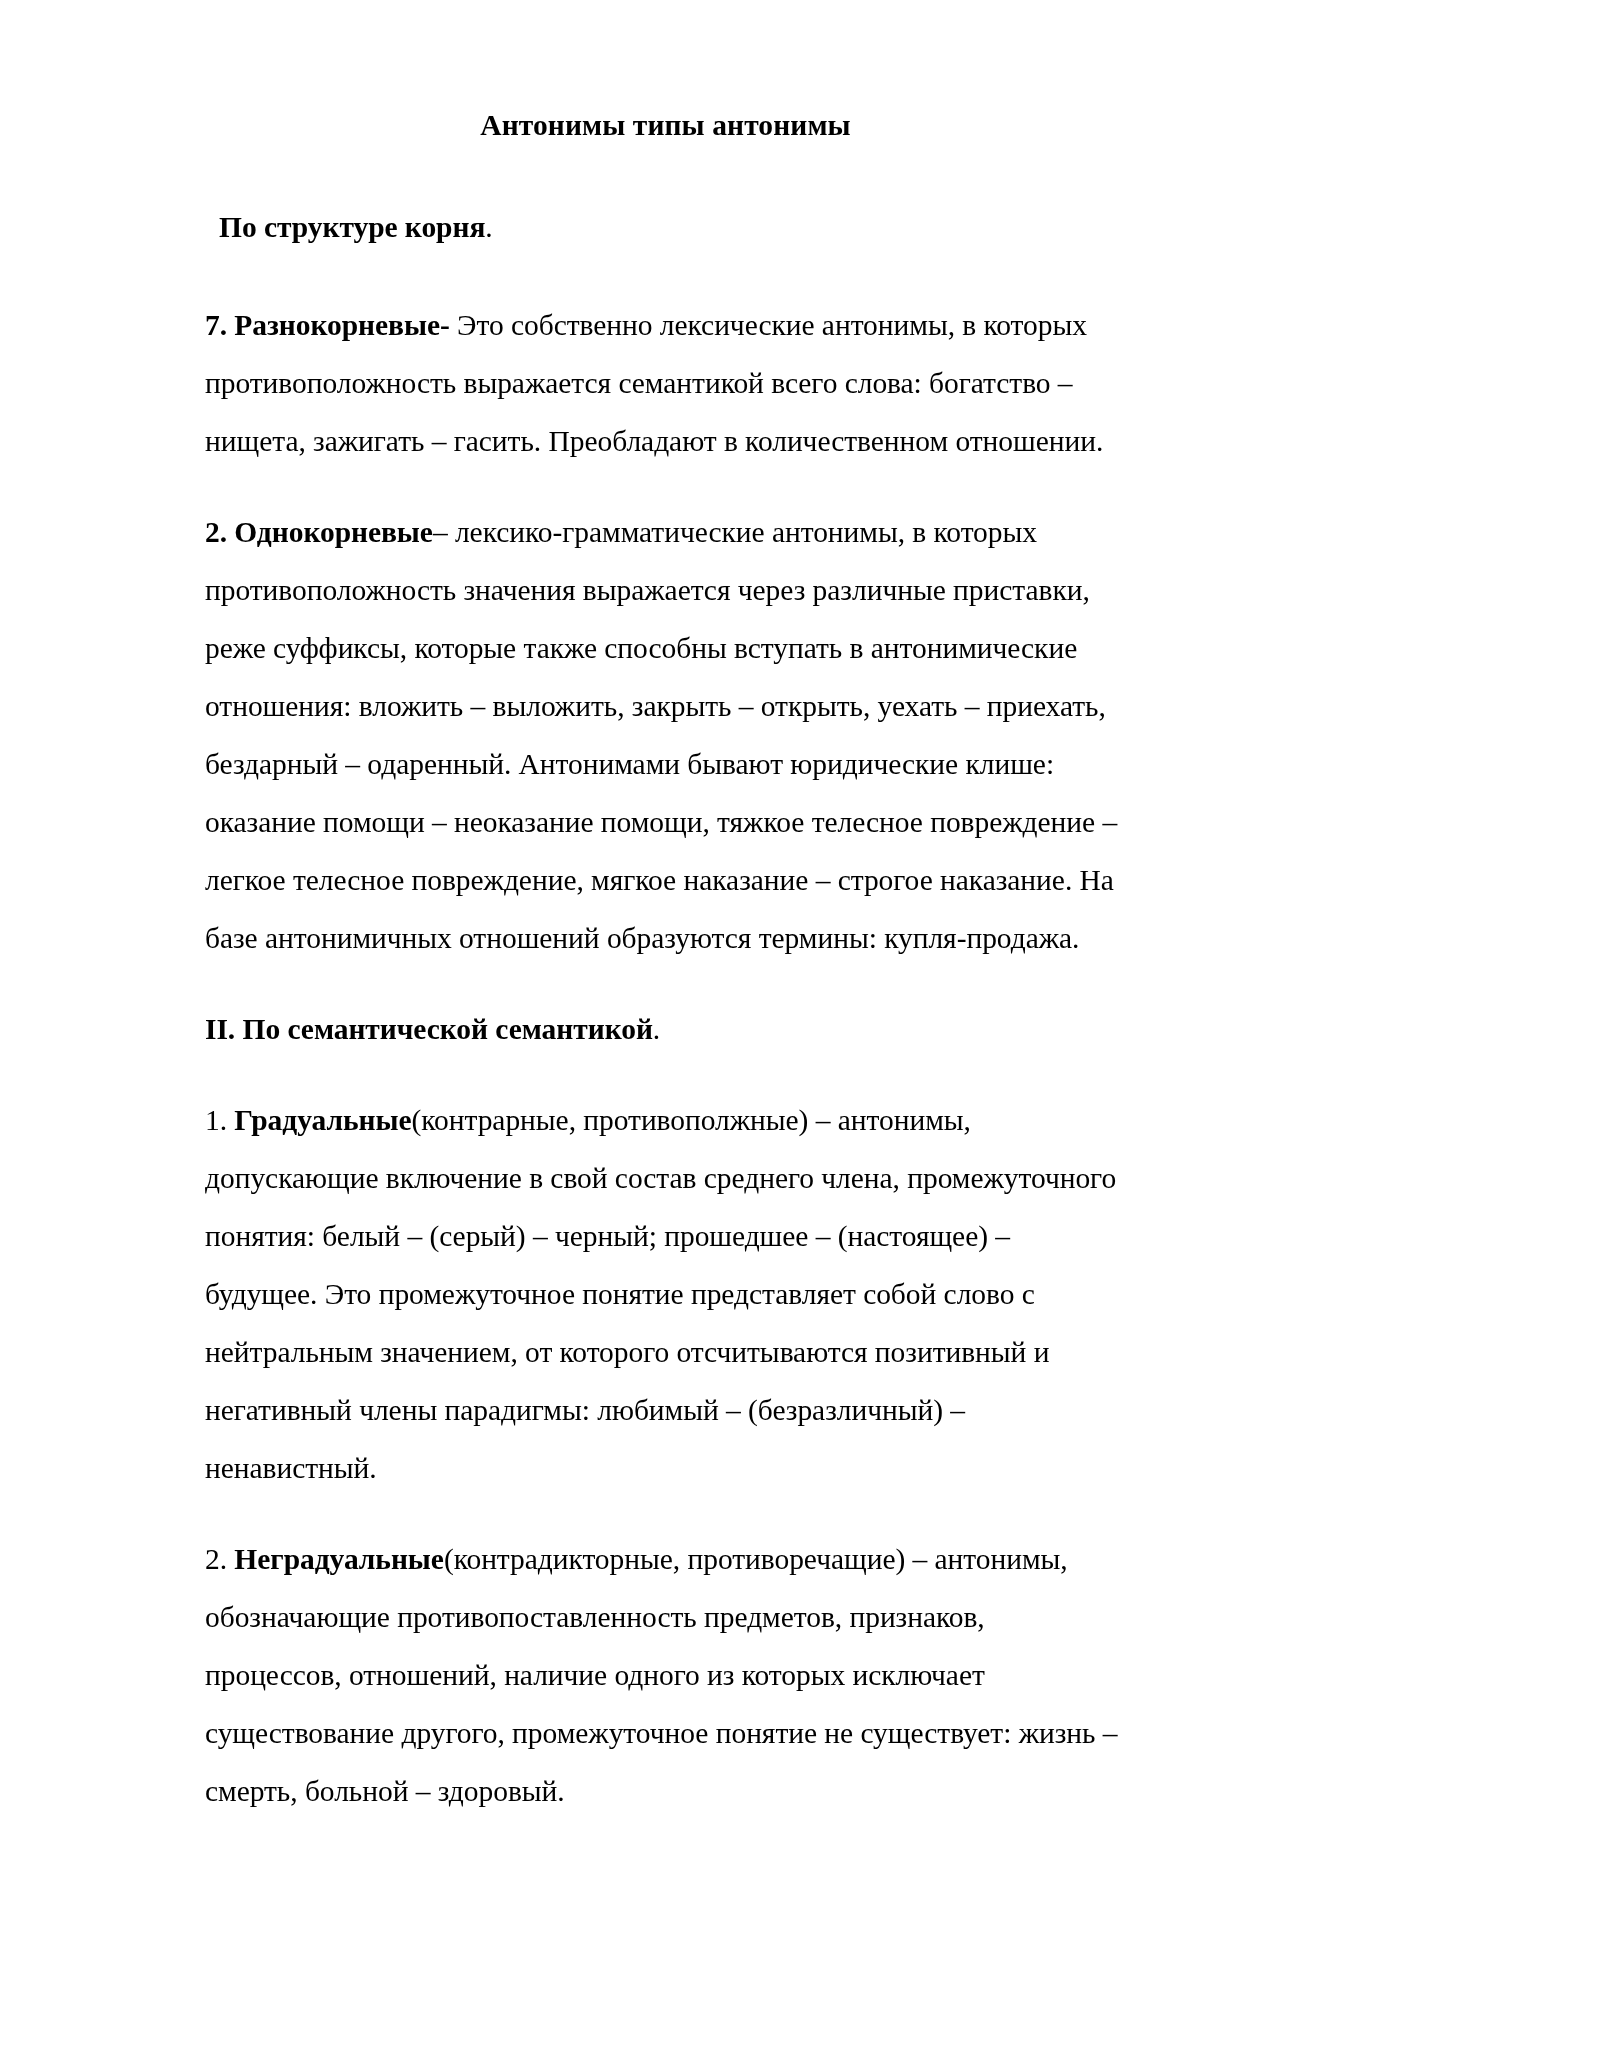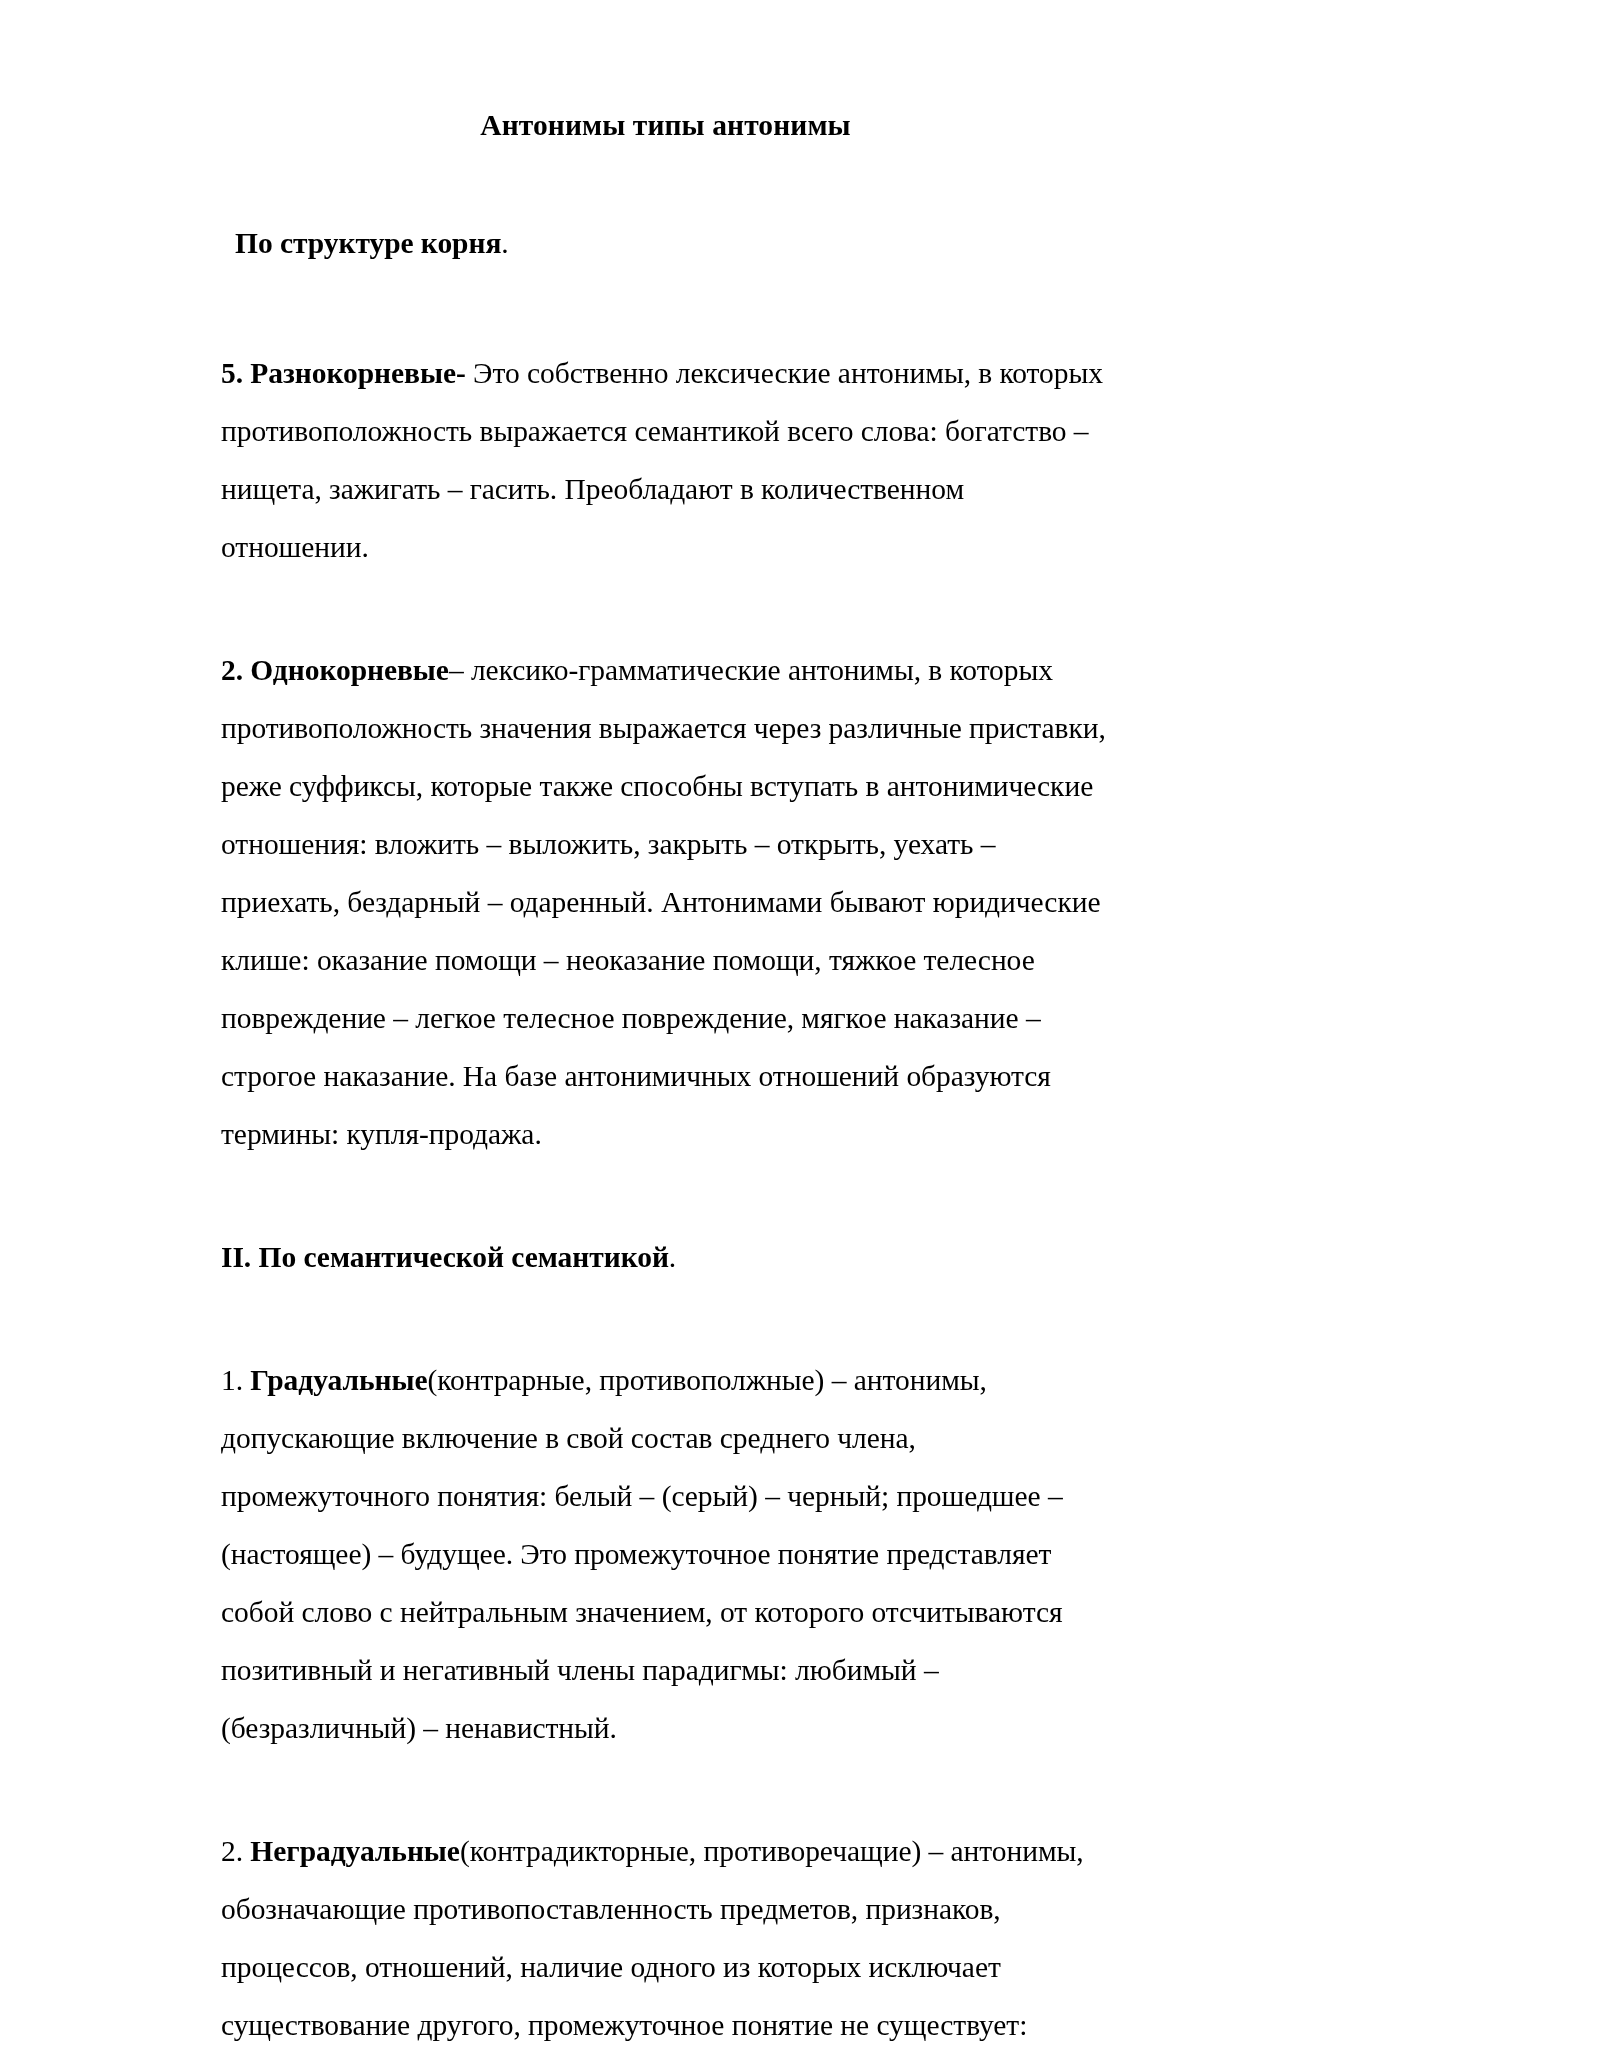--- a/index.html
+++ b/index.html
@@ -26,21 +26,21 @@
     text-align: center;
     font-weight: bold;
     font-size: 29.5px;
     line-height: 1.2;
     margin: 0 0 0 0;
     letter-spacing: 0.1px;
   }
   p.para {
     font-size: 29.5px;
     line-height: 58px;
-    margin: 16px;
+    margin: 0;
     text-align: left;
     letter-spacing: -0.05px;
   }
   .b { font-weight: bold; }
   .i { }
   .spacer-40 { height: 40px; }
   .spacer-55 { height: 55px; }
   .spacer-33 { height: 33px; }
   .indent-lead { padding-left: 14px; }
 </style>
@@ -50,21 +50,21 @@
 <div class="page">
 
   <h1 class="doc-title">Антонимы типы антонимы</h1>
 
   <div class="spacer-55"></div>
 
   <p class="para indent-lead"><span class="b">По структуре корня</span><span>.</span></p>
 
   <div class="spacer-40"></div>
 
-  <p class="para"><span class="b">5. Разнокорневые-</span><span> Это собственно лексические антонимы, в которых противоположность выражается семантикой всего слова: </span><span class="i">богатство – нищета</span><span>, </span><span class="i">зажигать – гасить</span><span>. Преобладают в количественном отношении.</span></p>
+  <p class="para"><span class="b">7. Разнокорневые-</span><span> Это собственно лексические антонимы, в которых противоположность выражается семантикой всего слова: </span><span class="i">богатство – нищета</span><span>, </span><span class="i">зажигать – гасить</span><span>. Преобладают в количественном отношении.</span></p>
 
   <div class="spacer-33"></div>
 
   <p class="para"><span class="b">2. Однокорневые</span><span>– лексико-грамматические антонимы, в которых противоположность значения выражается через различные приставки, реже суффиксы, которые также способны вступать в антонимические отношения: </span><span class="i">вложить – выложить, закрыть – открыть, уехать – приехать, бездарный – одаренный</span><span>. Антонимами бывают юридические клише: </span><span class="i">оказание помощи – неоказание помощи, тяжкое телесное повреждение – легкое телесное повреждение, мягкое наказание – строгое наказание</span><span>. На базе антонимичных отношений образуются термины: </span><span class="i">купля-продажа</span><span>.</span></p>
 
   <div class="spacer-33"></div>
 
   <p class="para"><span class="b">II. По семантической семантикой</span><span>.</span></p>
 
   <div class="spacer-33"></div>

